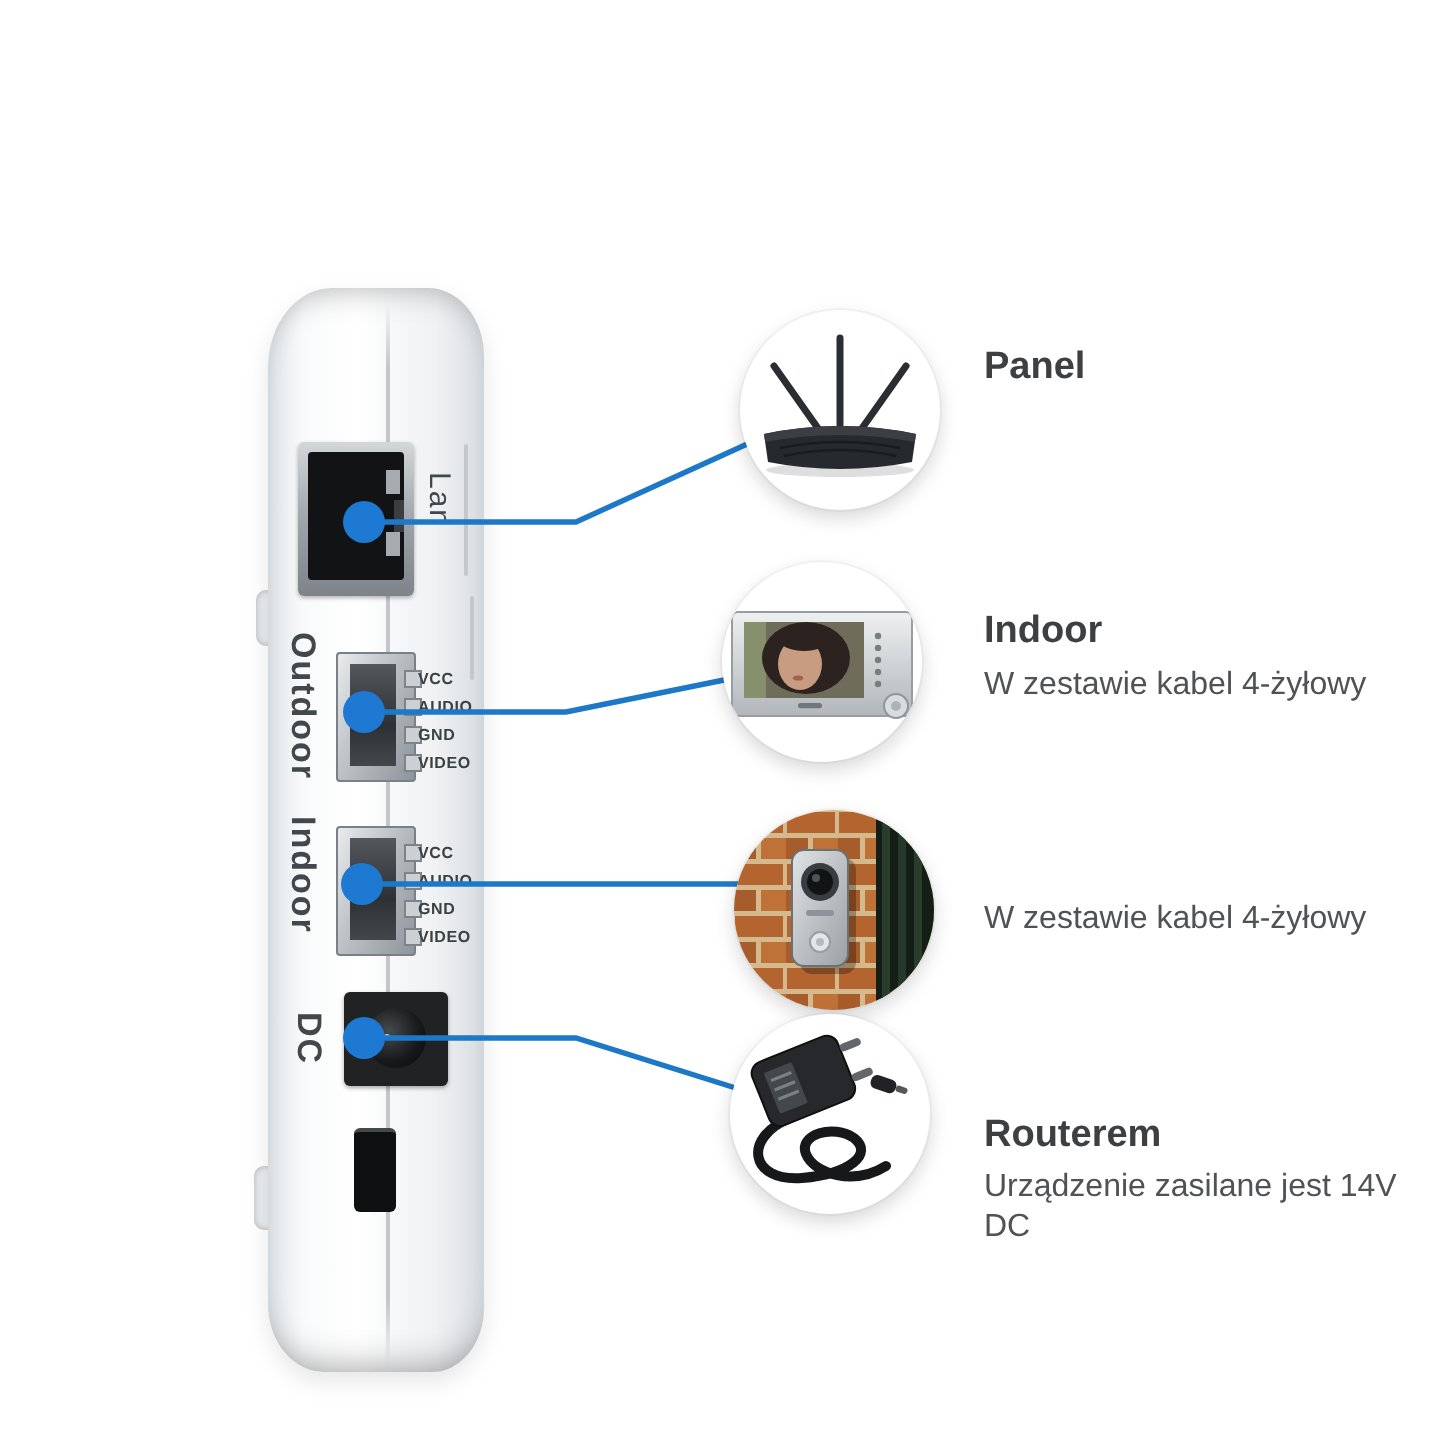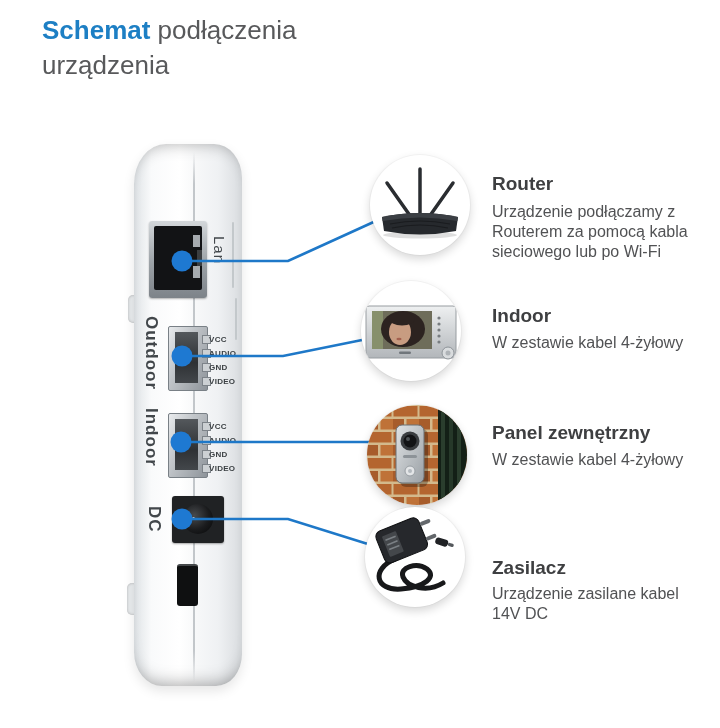--- a/index.html
+++ b/index.html
@@ -83,24 +83,20 @@
   .h-power{top:557px;} .d-power{top:584px;}
   
   .wifi-logo{position:absolute;left:250px;top:660px;width:84px;height:58px;z-index:6;}
   .wifi-logo svg{display:block;width:100%;height:100%;}
 </style>
 </head>
 <body>
 
 <div class="canvas">
 
-  <div class="page-title">
-    <span class="title-highlight">Schemat</span><span> podłączenia</span><br>
-    <span>urządzenia</span>
-  </div>
 
   <div class="side-tab tab1"></div>
   <div class="side-tab tab2"></div>
   <div class="device-body"></div>
   <div class="seam"></div>
   <div class="vent vent1"></div>
   <div class="vent vent2"></div>
 
   <div class="lan-port">
     <div class="lan-inner">
@@ -236,26 +232,24 @@
         <rect x="60" y="23" width="11" height="4" rx="2" fill="#63676b"></rect>
         <rect x="60" y="39" width="11" height="4" rx="2" fill="#63676b"></rect>
       </g>
       <g transform="rotate(18 78 36)">
         <rect x="70" y="32" width="13" height="7" rx="3" fill="#202225"></rect>
         <rect x="83" y="33.8" width="6" height="3.2" rx="1.5" fill="#54585c"></rect>
       </g>
     </svg>
   </div>
 
-  <div class="item-heading h-router">Router</div>
-  <div class="item-desc d-router">Urządzenie podłączamy z Routerem za pomocą kabla sieciowego lub po Wi-Fi</div>
+  <div class="item-heading h-router">Panel</div>
 
   <div class="item-heading h-monitor">Indoor</div>
   <div class="item-desc d-monitor">W zestawie kabel 4-żyłowy</div>
 
-  <div class="item-heading h-panel">Panel zewnętrzny</div>
   <div class="item-desc d-panel">W zestawie kabel 4-żyłowy</div>
 
-  <div class="item-heading h-power">Zasilacz</div>
-  <div class="item-desc d-power">Urządzenie zasilane kabel 14V DC</div>
+  <div class="item-heading h-power">Routerem</div>
+  <div class="item-desc d-power">Urządzenie zasilane jest 14V DC</div>
 
 
 </div>
 
 </body></html>

